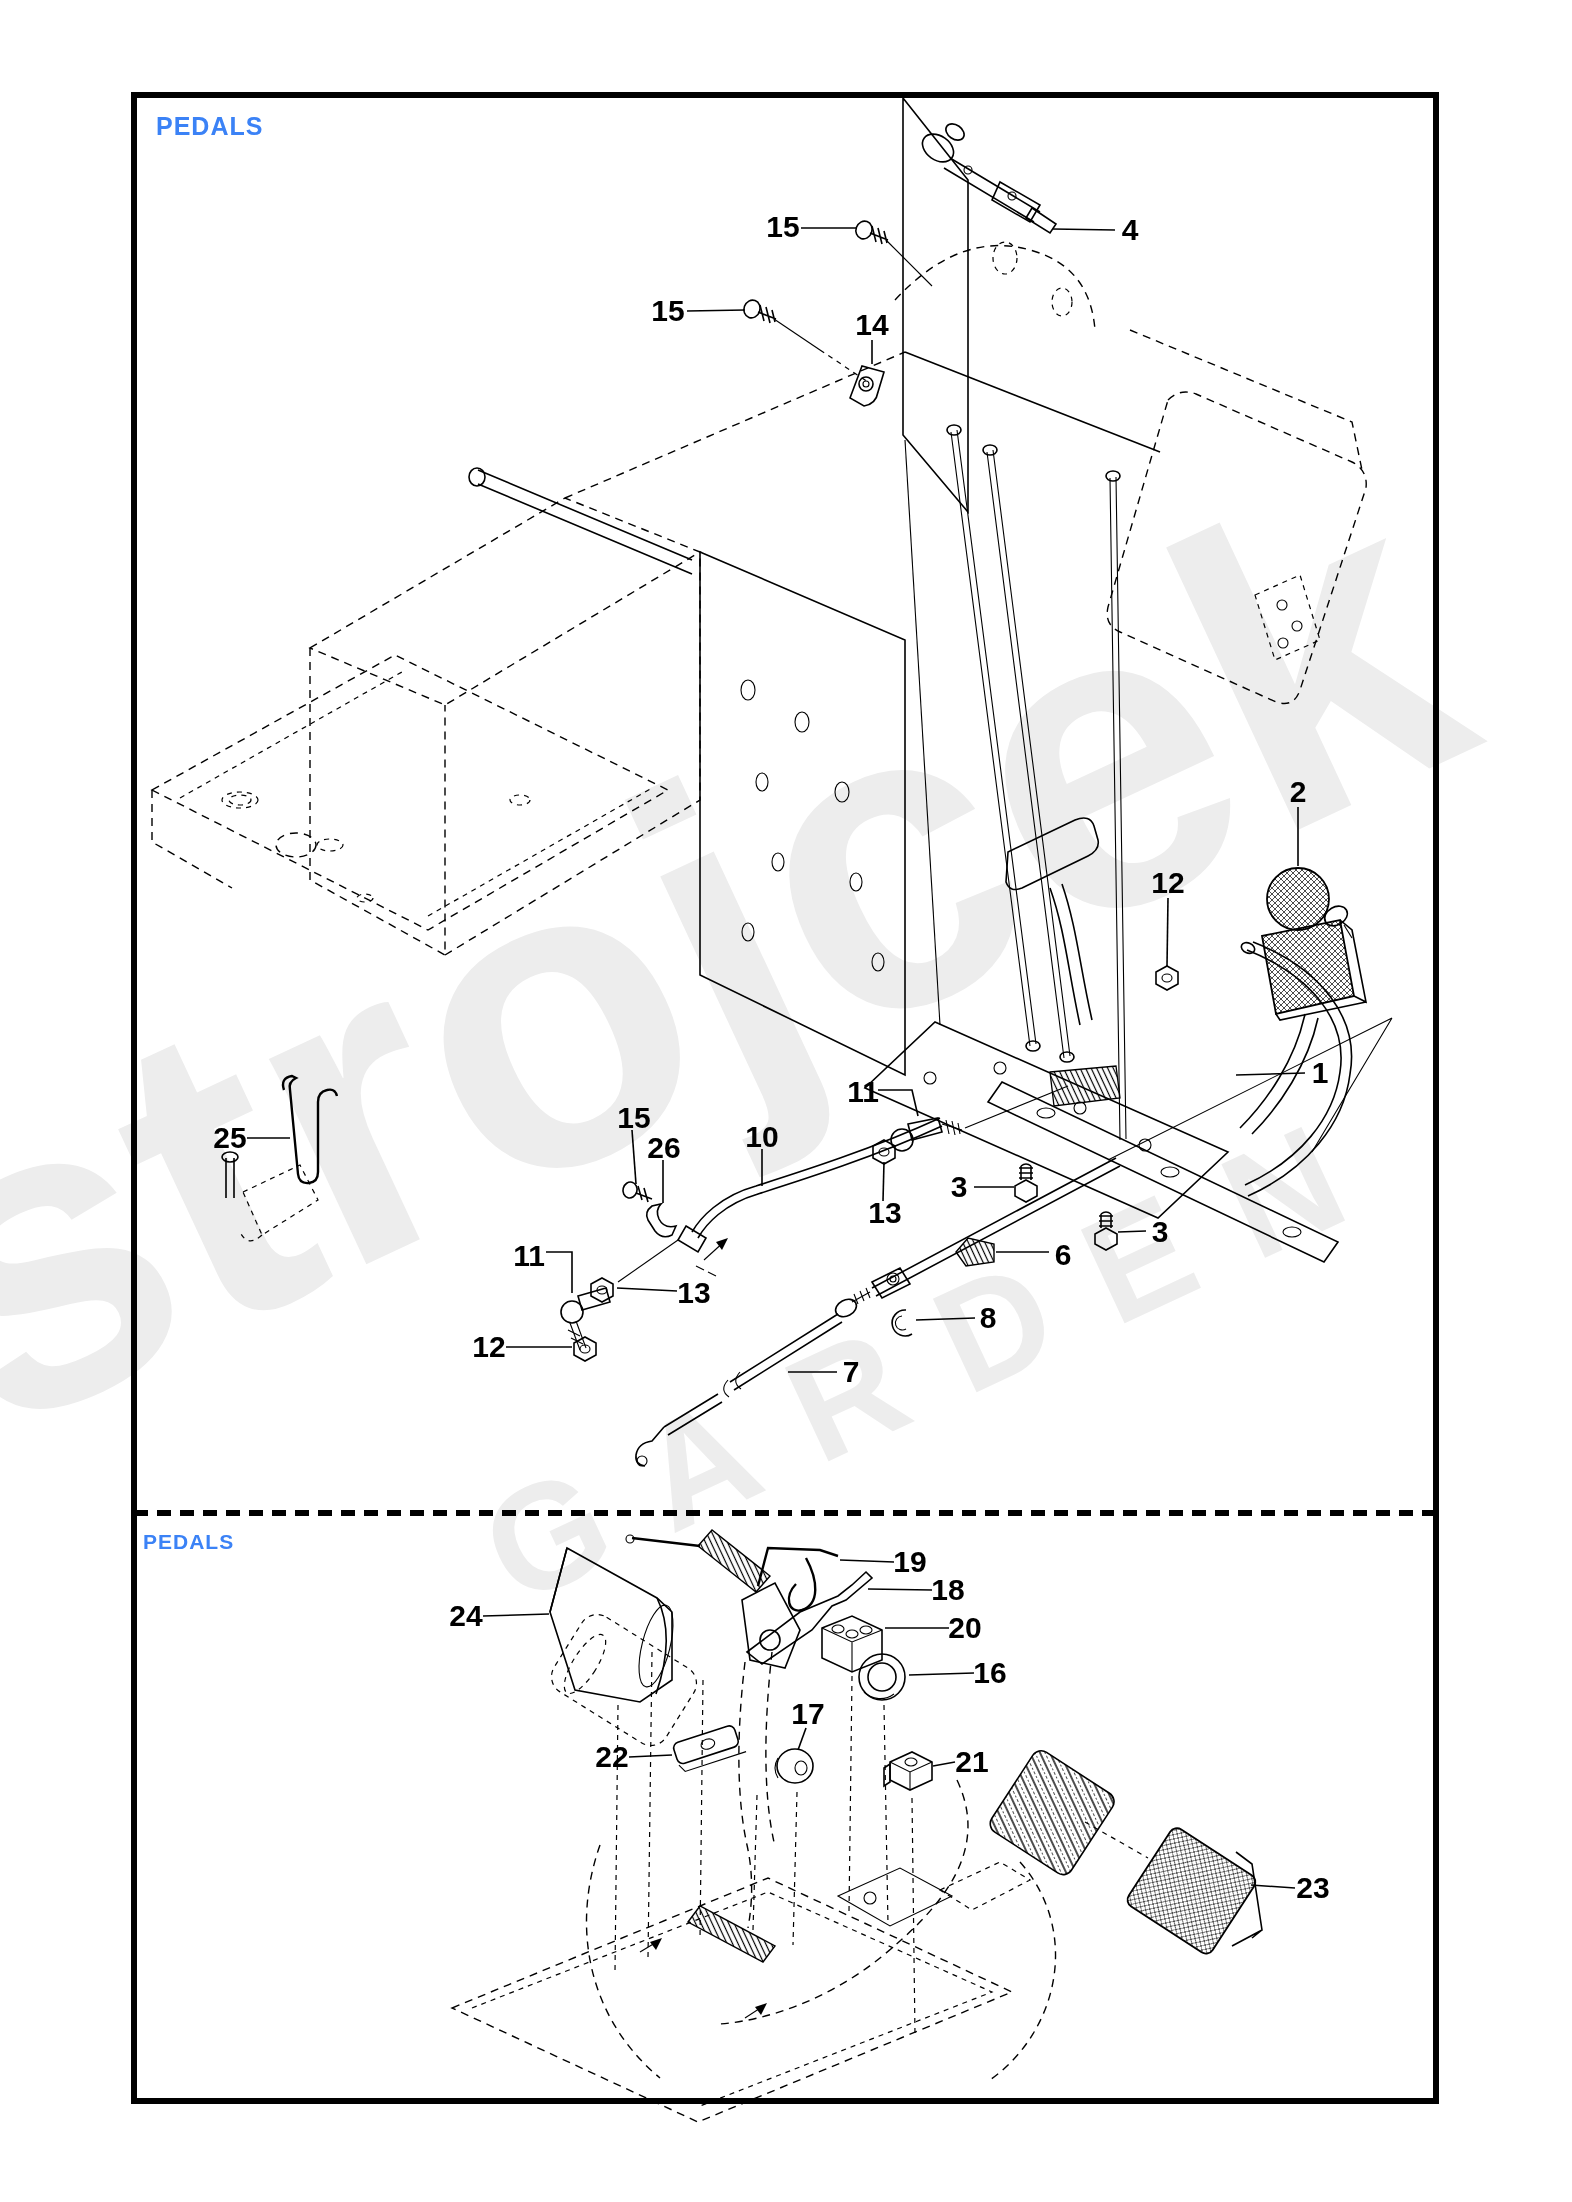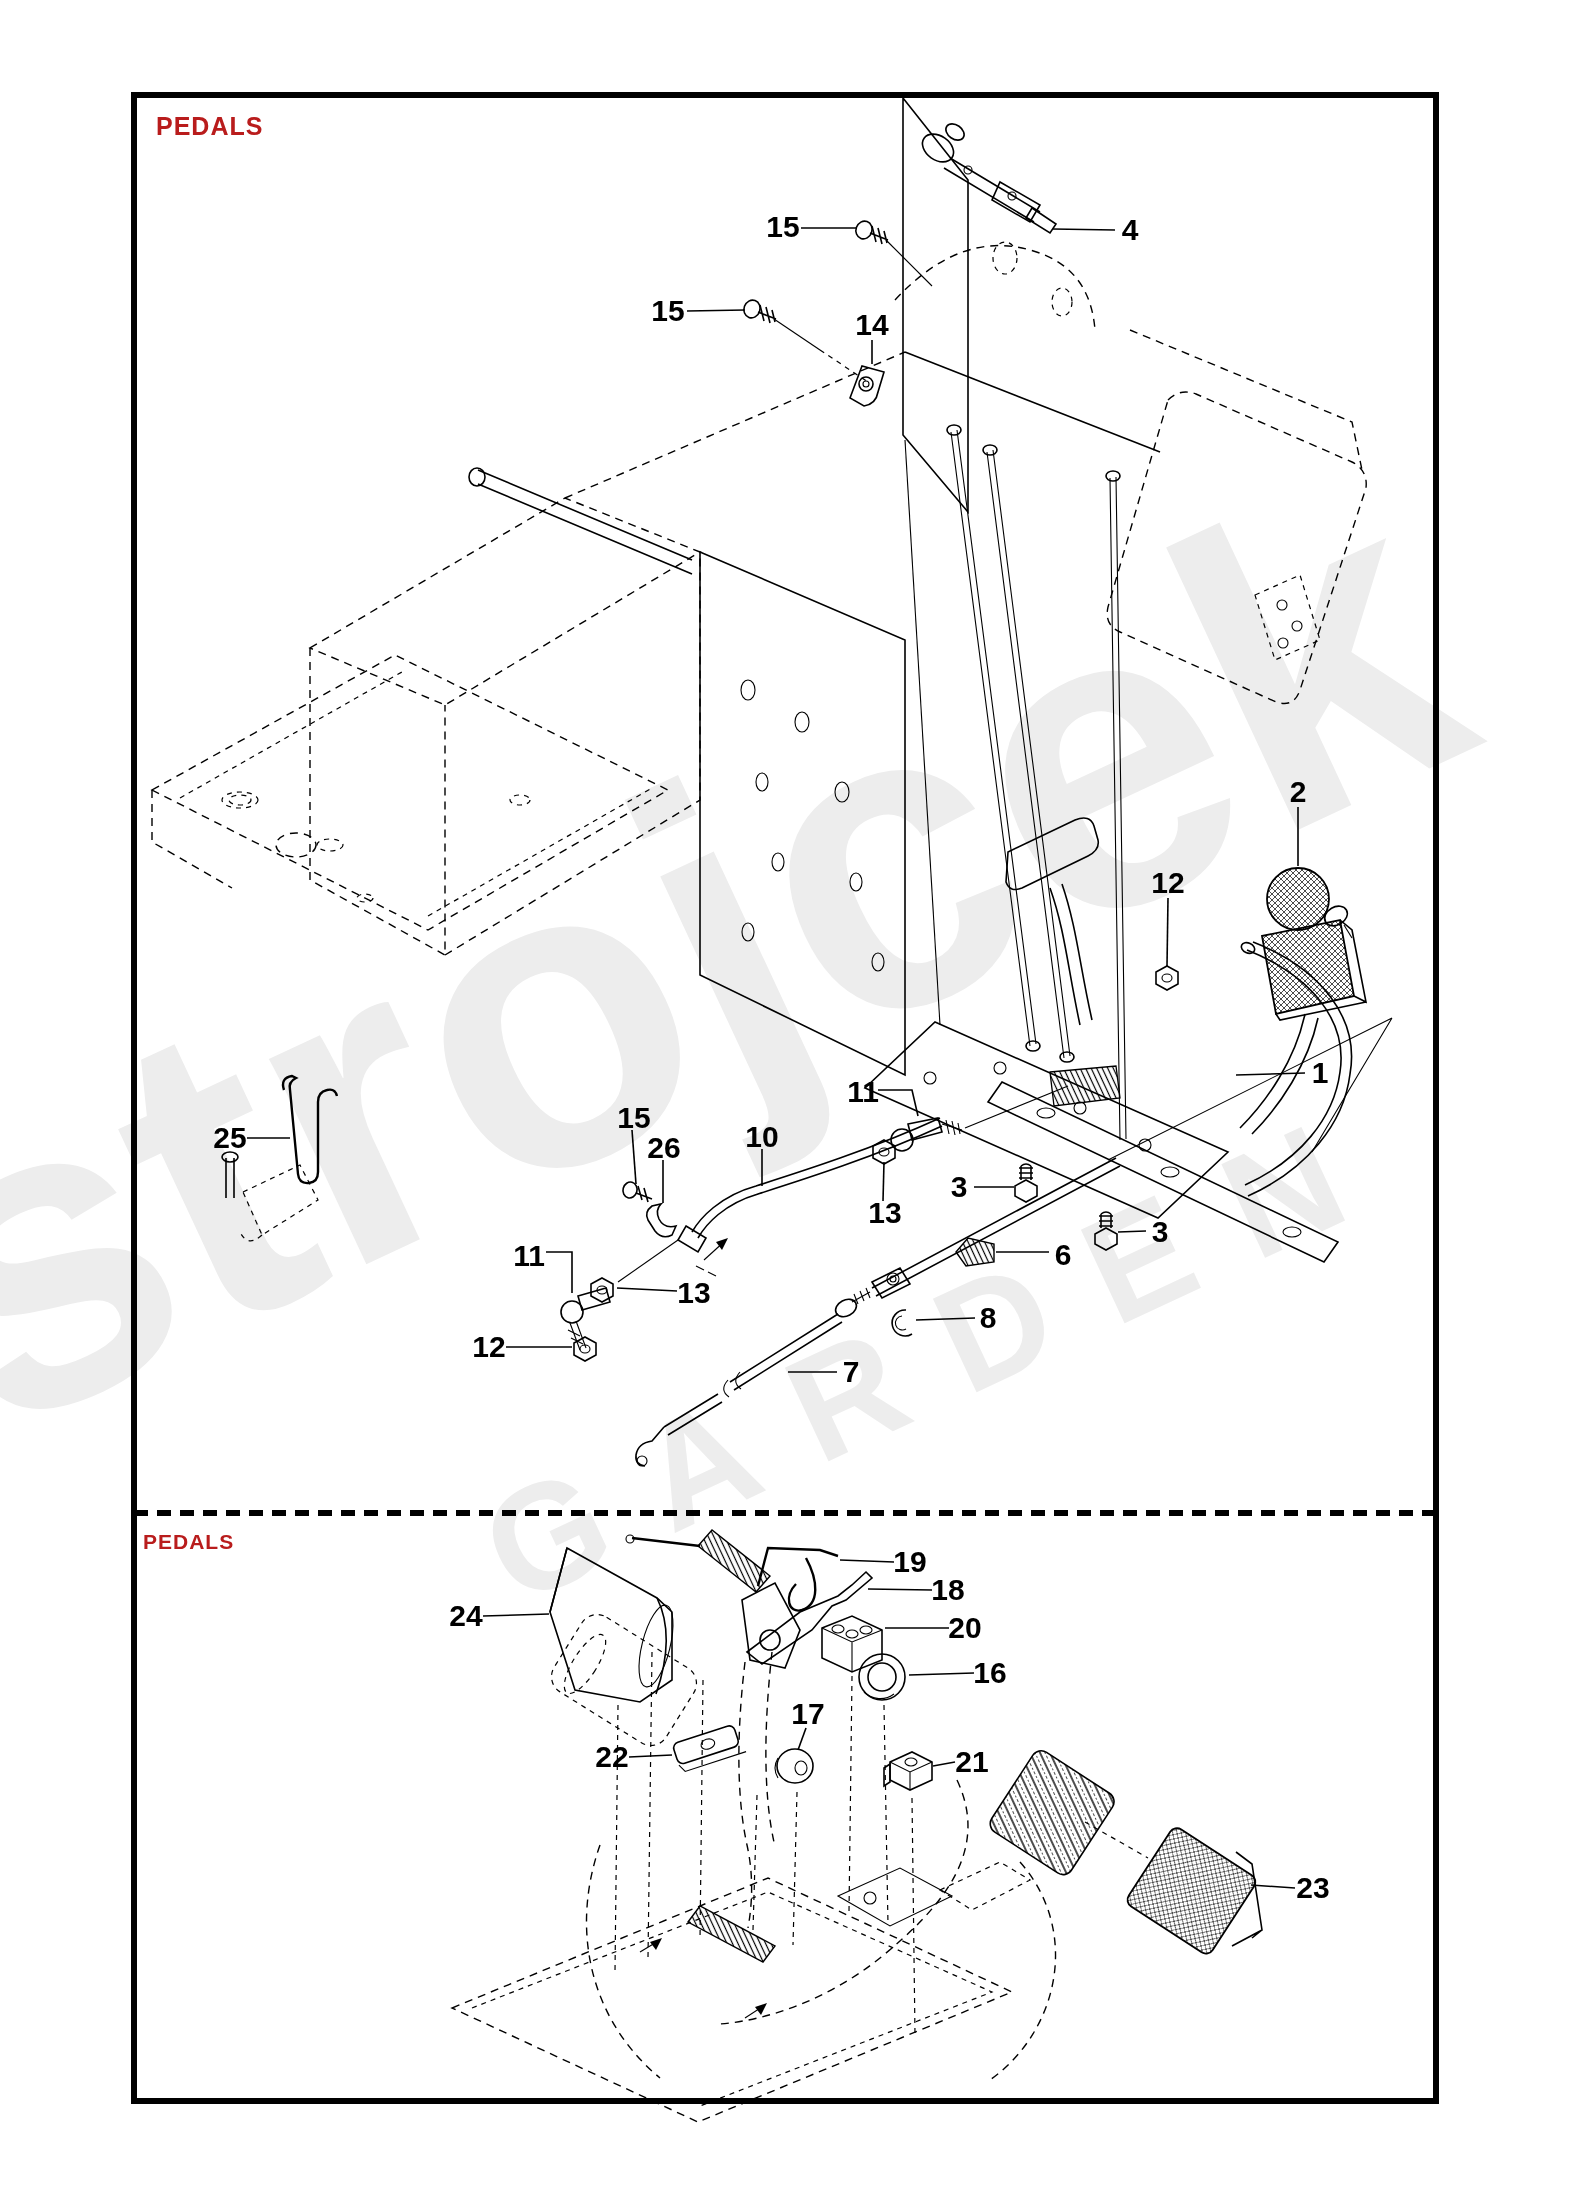--- a/index.html
+++ b/index.html
@@ -1,19 +1,19 @@
 <!DOCTYPE html>
 <html><head>
 <meta charset="utf-8">
 <style>
   html,body{margin:0;padding:0;background:#ffffff;}
   .page{position:relative;width:1572px;height:2202px;background:#fff;overflow:hidden;
         font-family:"Liberation Sans", sans-serif;}
   svg{position:absolute;left:0;top:0;}
-  .title{position:absolute;color:#b91c1c;font-weight:700;white-space:nowrap;}
+  .title{position:absolute;color:#3b82f6;font-weight:700;white-space:nowrap;}
   .t1{left:156px;top:112px;font-size:25px;letter-spacing:1px;}
   .t2{left:143px;top:1530px;font-size:21px;letter-spacing:1px;}
   .num{font:700 30px "Liberation Sans", sans-serif;text-anchor:middle;fill:#000;}
   .leader{fill:none;stroke:#000;stroke-width:1.6;}
   .ln{fill:none;stroke:#000;stroke-width:1.6;}
   .thin{fill:none;stroke:#000;stroke-width:1.1;}
   .dash{fill:none;stroke:#000;stroke-width:1.4;stroke-dasharray:8 6;}
   .dash2{fill:none;stroke:#000;stroke-width:1.2;stroke-dasharray:5 5;}
   .wire{fill:none;stroke:#000;stroke-width:2.4;}
   .wm{fill:#ededed;font-weight:700;}

